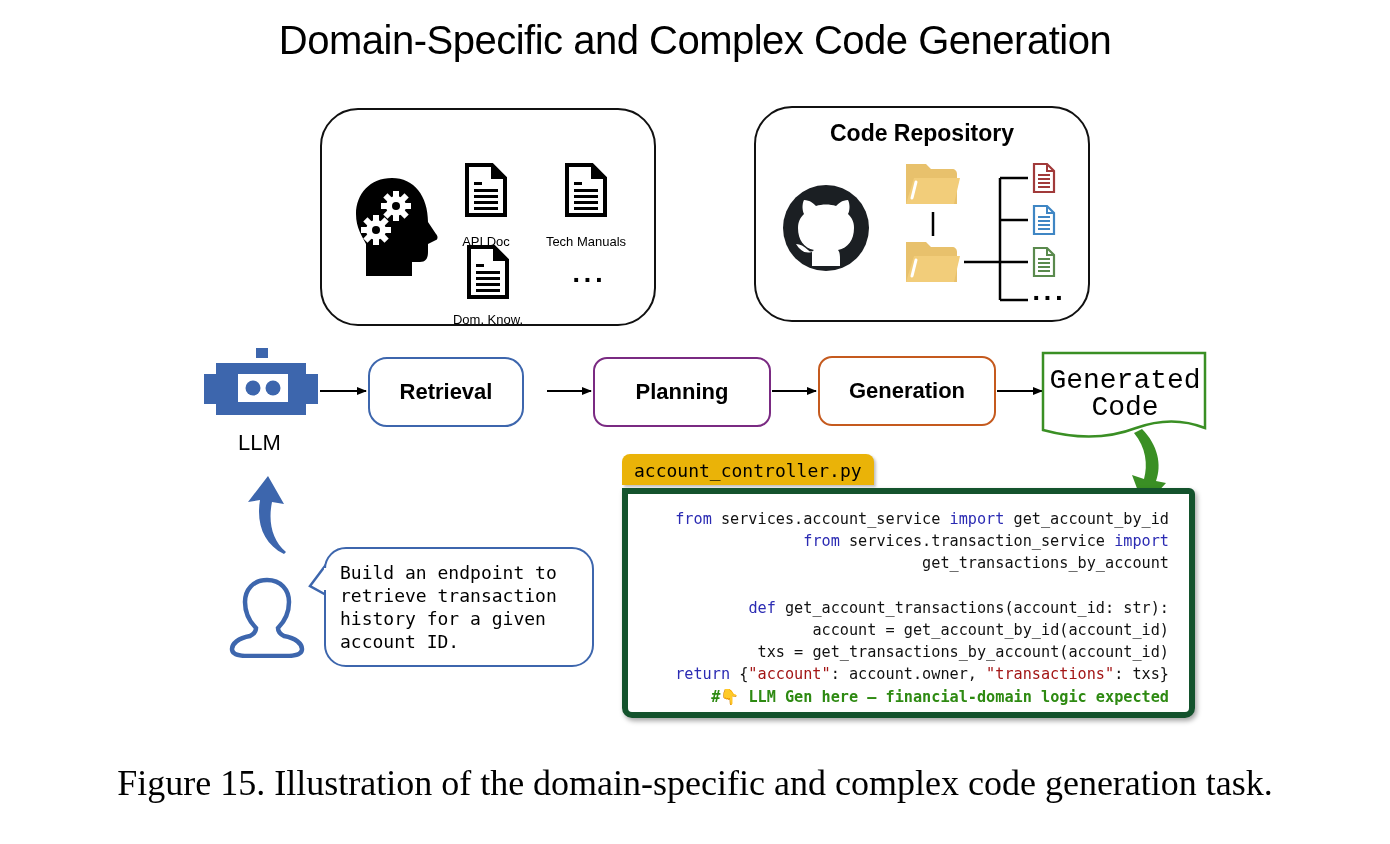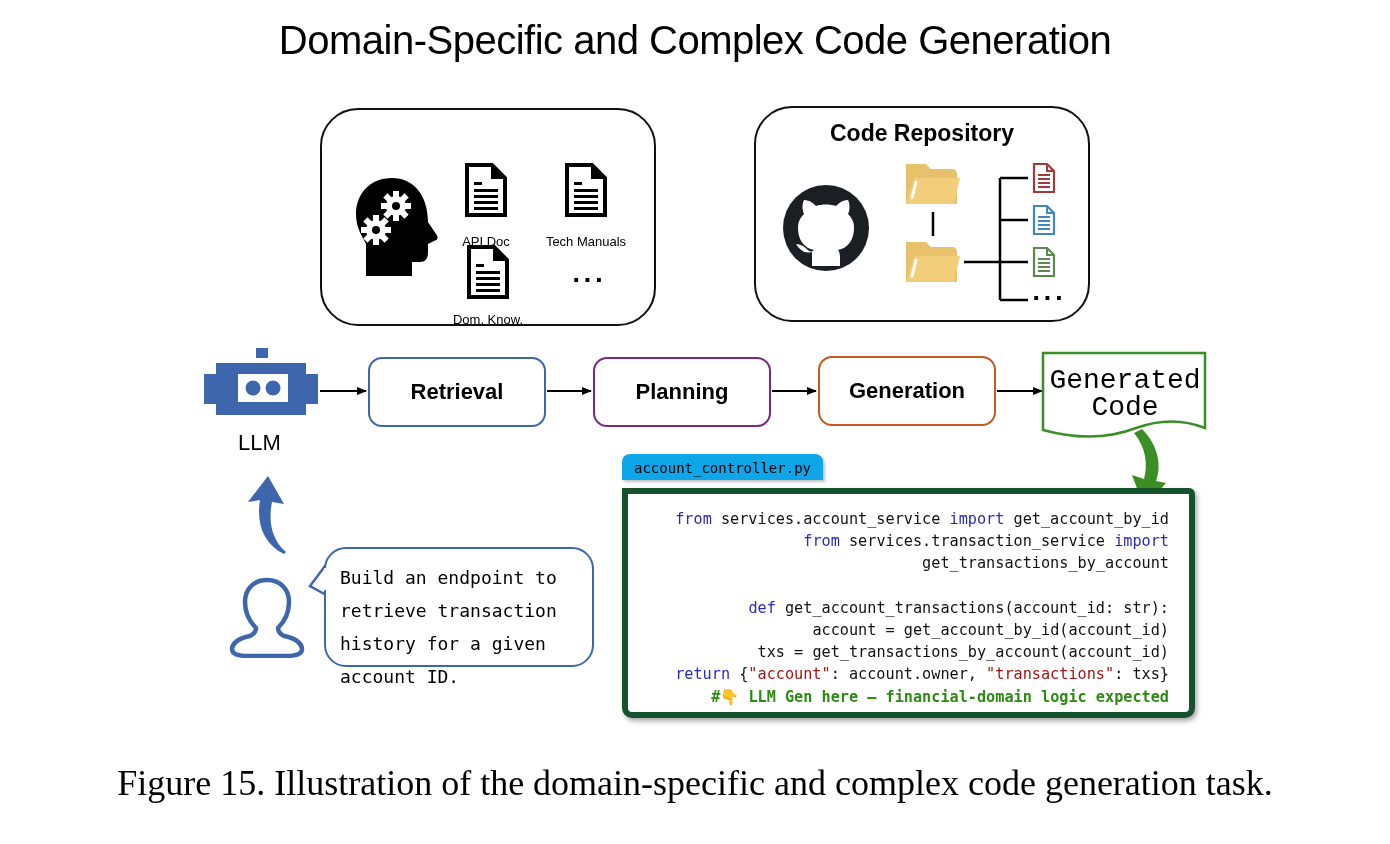--- a/index.html
+++ b/index.html
@@ -6,26 +6,26 @@
   body { width: 1390px; height: 844px; position: relative; overflow: hidden; font-family: "DejaVu Sans", sans-serif; color: #000; }
   .abs { position: absolute; }
   .title { left: 0; top: 18px; width: 1390px; text-align: center; font-family: "Liberation Sans", sans-serif; font-weight: normal; font-size: 40px; letter-spacing: -0.5px; }
   .panel { border: 2.5px solid #111; border-radius: 38px; background: #fff; box-sizing: border-box; }
   .panel-title { position: absolute; left: 0; width: 100%; text-align: center; font-family: "Liberation Sans", sans-serif; font-weight: bold; font-size: 23px; }
   .doc-label { position: absolute; font-family: "Liberation Sans", sans-serif; font-size: 13px; text-align: center; width: 110px; margin-top: 12px; }
   .dots { position: absolute; font-size: 22px; font-weight: bold; letter-spacing: 3px; }
   .stage { border: 2.5px solid; border-radius: 14px; box-sizing: border-box; display: flex; align-items: center; justify-content: center; font-family: "Liberation Sans", sans-serif; font-weight: bold; font-size: 22px; background: #fff; }
   .llm-label { font-family: "Liberation Sans", sans-serif; font-size: 22px; }
   .gen-code-text { font-family: Liberation Mono, monospace; font-size: 28px; text-align: center; line-height: 27px; }
-  .tab { background: #0ea5e9; border-radius: 8px 8px 0 0; font-family: "DejaVu Sans Mono", monospace; font-size: 14px; padding: 6px 12px 4px 12px; box-shadow: 2px 2px 3px rgba(0,0,0,0.25); }
+  .tab { background: #eab308; border-radius: 8px 8px 0 0; font-family: "DejaVu Sans Mono", monospace; font-size: 18px; padding: 6px 12px 4px 12px; box-shadow: 2px 2px 3px rgba(0,0,0,0.25); }
   .code-box { background: #fff; border: 6px solid #14532d; border-radius: 0 6px 10px 10px; box-shadow: 2px 3px 5px rgba(0,0,0,0.35); box-sizing: border-box; padding: 14px 20px; font-family: "DejaVu Sans Mono", monospace; font-size: 15.2px; line-height: 22.2px; white-space: pre; color: #111; text-align: right; }
   .kw { color: #2b2bb3; }
   .str { color: #a31515; }
   .cm { color: #2e8a12; font-weight: bold; }
-  .bubble { border: 2.5px solid #3d66ad; border-radius: 22px; background: #fff; box-sizing: border-box; font-family: "DejaVu Sans Mono", monospace; font-size: 18px; line-height: 33px; padding: 12px 14px; white-space: pre; }
+  .bubble { border: 2.5px solid #3d66ad; border-radius: 22px; background: #fff; box-sizing: border-box; font-family: "DejaVu Sans Mono", monospace; font-size: 18px; line-height: 23px; padding: 12px 14px; white-space: pre; }
   .caption { left: 0; top: 762px; width: 1390px; text-align: center; font-family: "Liberation Serif", serif; font-size: 36px; }
 </style>
 </head>
 <body>
 
 <div class="abs title">Domain-Specific and Complex Code Generation</div>
 
 <div class="abs panel" style="left:320px; top:108px; width:336px; height:218px;">
 
   <svg class="abs" style="left:30px; top:62px;" width="90" height="110" viewBox="0 0 90 110">
@@ -148,21 +148,21 @@
   <rect x="54" y="2" width="12" height="10" fill="#3d66ad"></rect>
   <rect x="14" y="17" width="90" height="52" fill="#3d66ad"></rect>
   <rect x="2" y="28" width="12" height="30" fill="#3d66ad"></rect>
   <rect x="104" y="28" width="12" height="30" fill="#3d66ad"></rect>
   <rect x="36" y="28" width="50" height="28" fill="#fff"></rect>
   <circle cx="51" cy="42" r="7.5" fill="#3d66ad"></circle>
   <circle cx="71" cy="42" r="7.5" fill="#3d66ad"></circle>
 </svg>
 <div class="abs llm-label" style="left:238px; top:430px;">LLM</div>
 
-<div class="abs stage" style="left:368px; top:357px; width:178px; height:70px; border-color:#3d66ad;">Retrieval</div>
+<div class="abs stage" style="left:368px; top:357px; width:156px; height:70px; border-color:#3d66ad;border-radius:19px;">Retrieval</div>
 <div class="abs stage" style="left:593px; top:357px; width:178px; height:70px; border-color:#7a2a82;">Planning</div>
 <div class="abs stage" style="left:818px; top:356px; width:178px; height:70px; border-color:#c55a1e;">Generation</div>
 
 <svg class="abs" style="left:0; top:0;" width="1390" height="844" viewBox="0 0 1390 844">
   <defs>
     <marker id="ah" markerWidth="10" markerHeight="10" refX="9" refY="5" orient="auto" markerUnits="userSpaceOnUse">
       <path d="M0 1 L10 5 L0 9 Z" fill="#000"></path>
     </marker>
   </defs>
   <line x1="320" y1="391" x2="366" y2="391" stroke="#000" stroke-width="2" marker-end="url(#ah)"></line>

